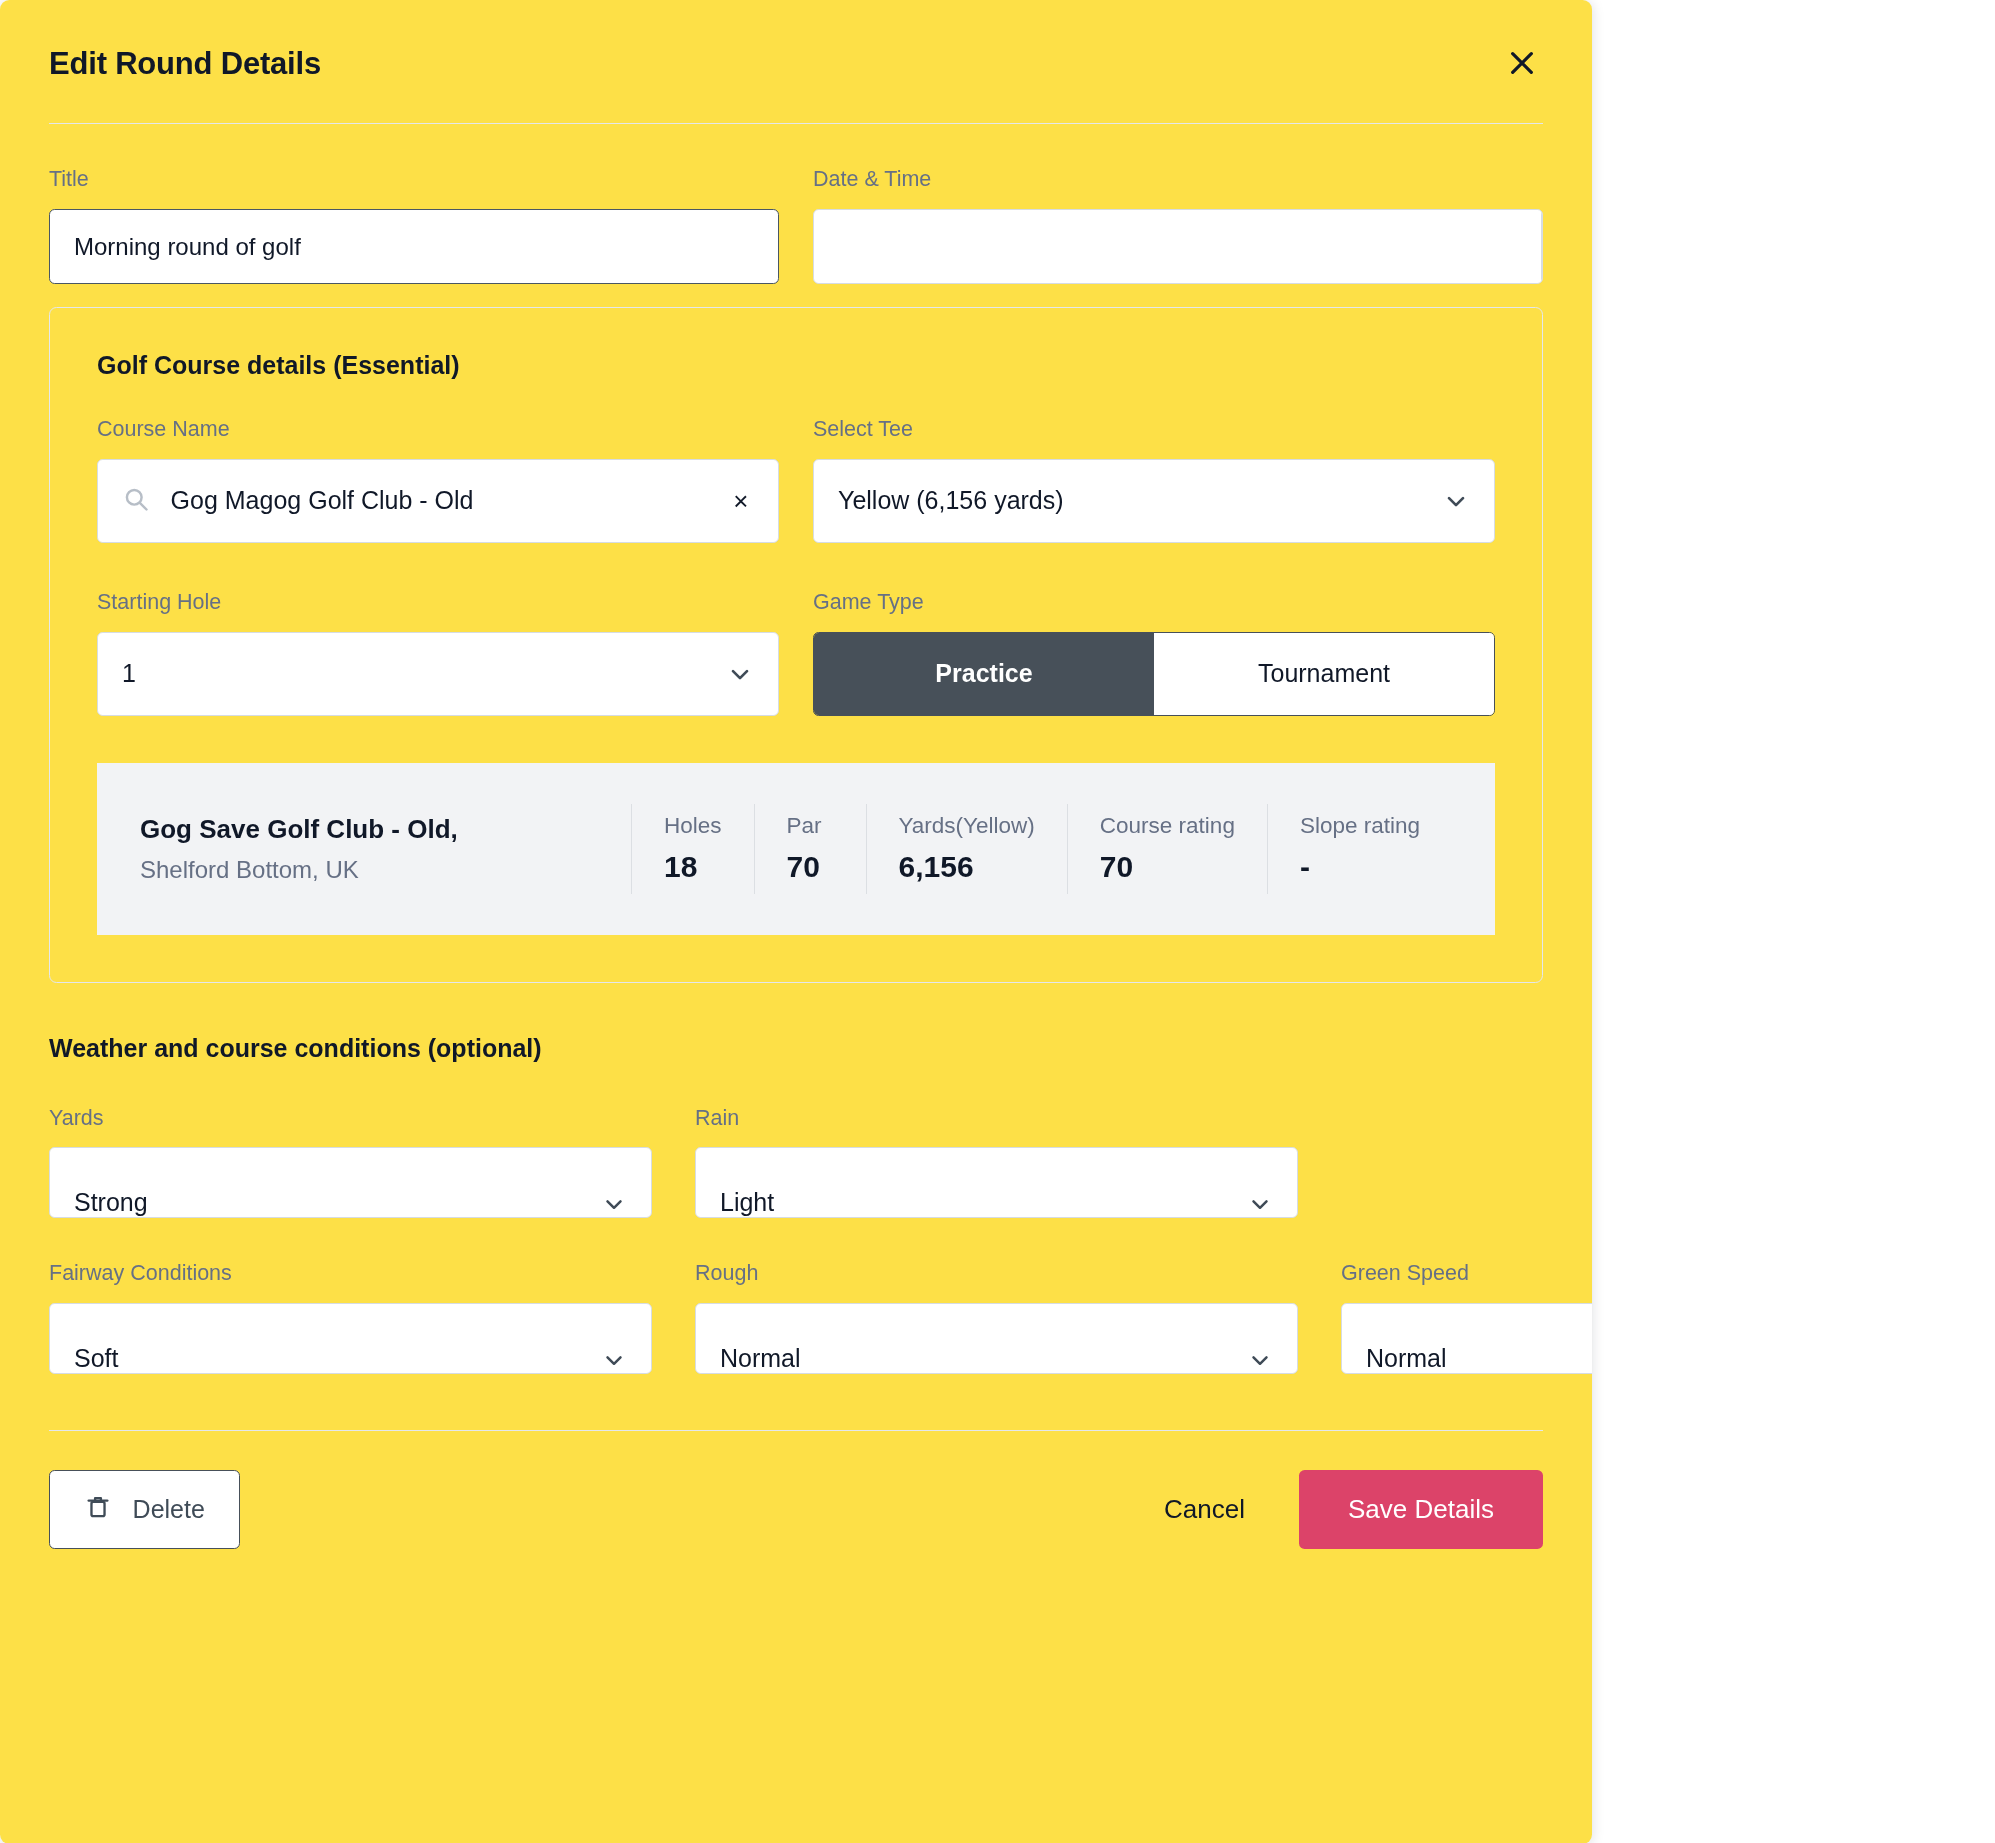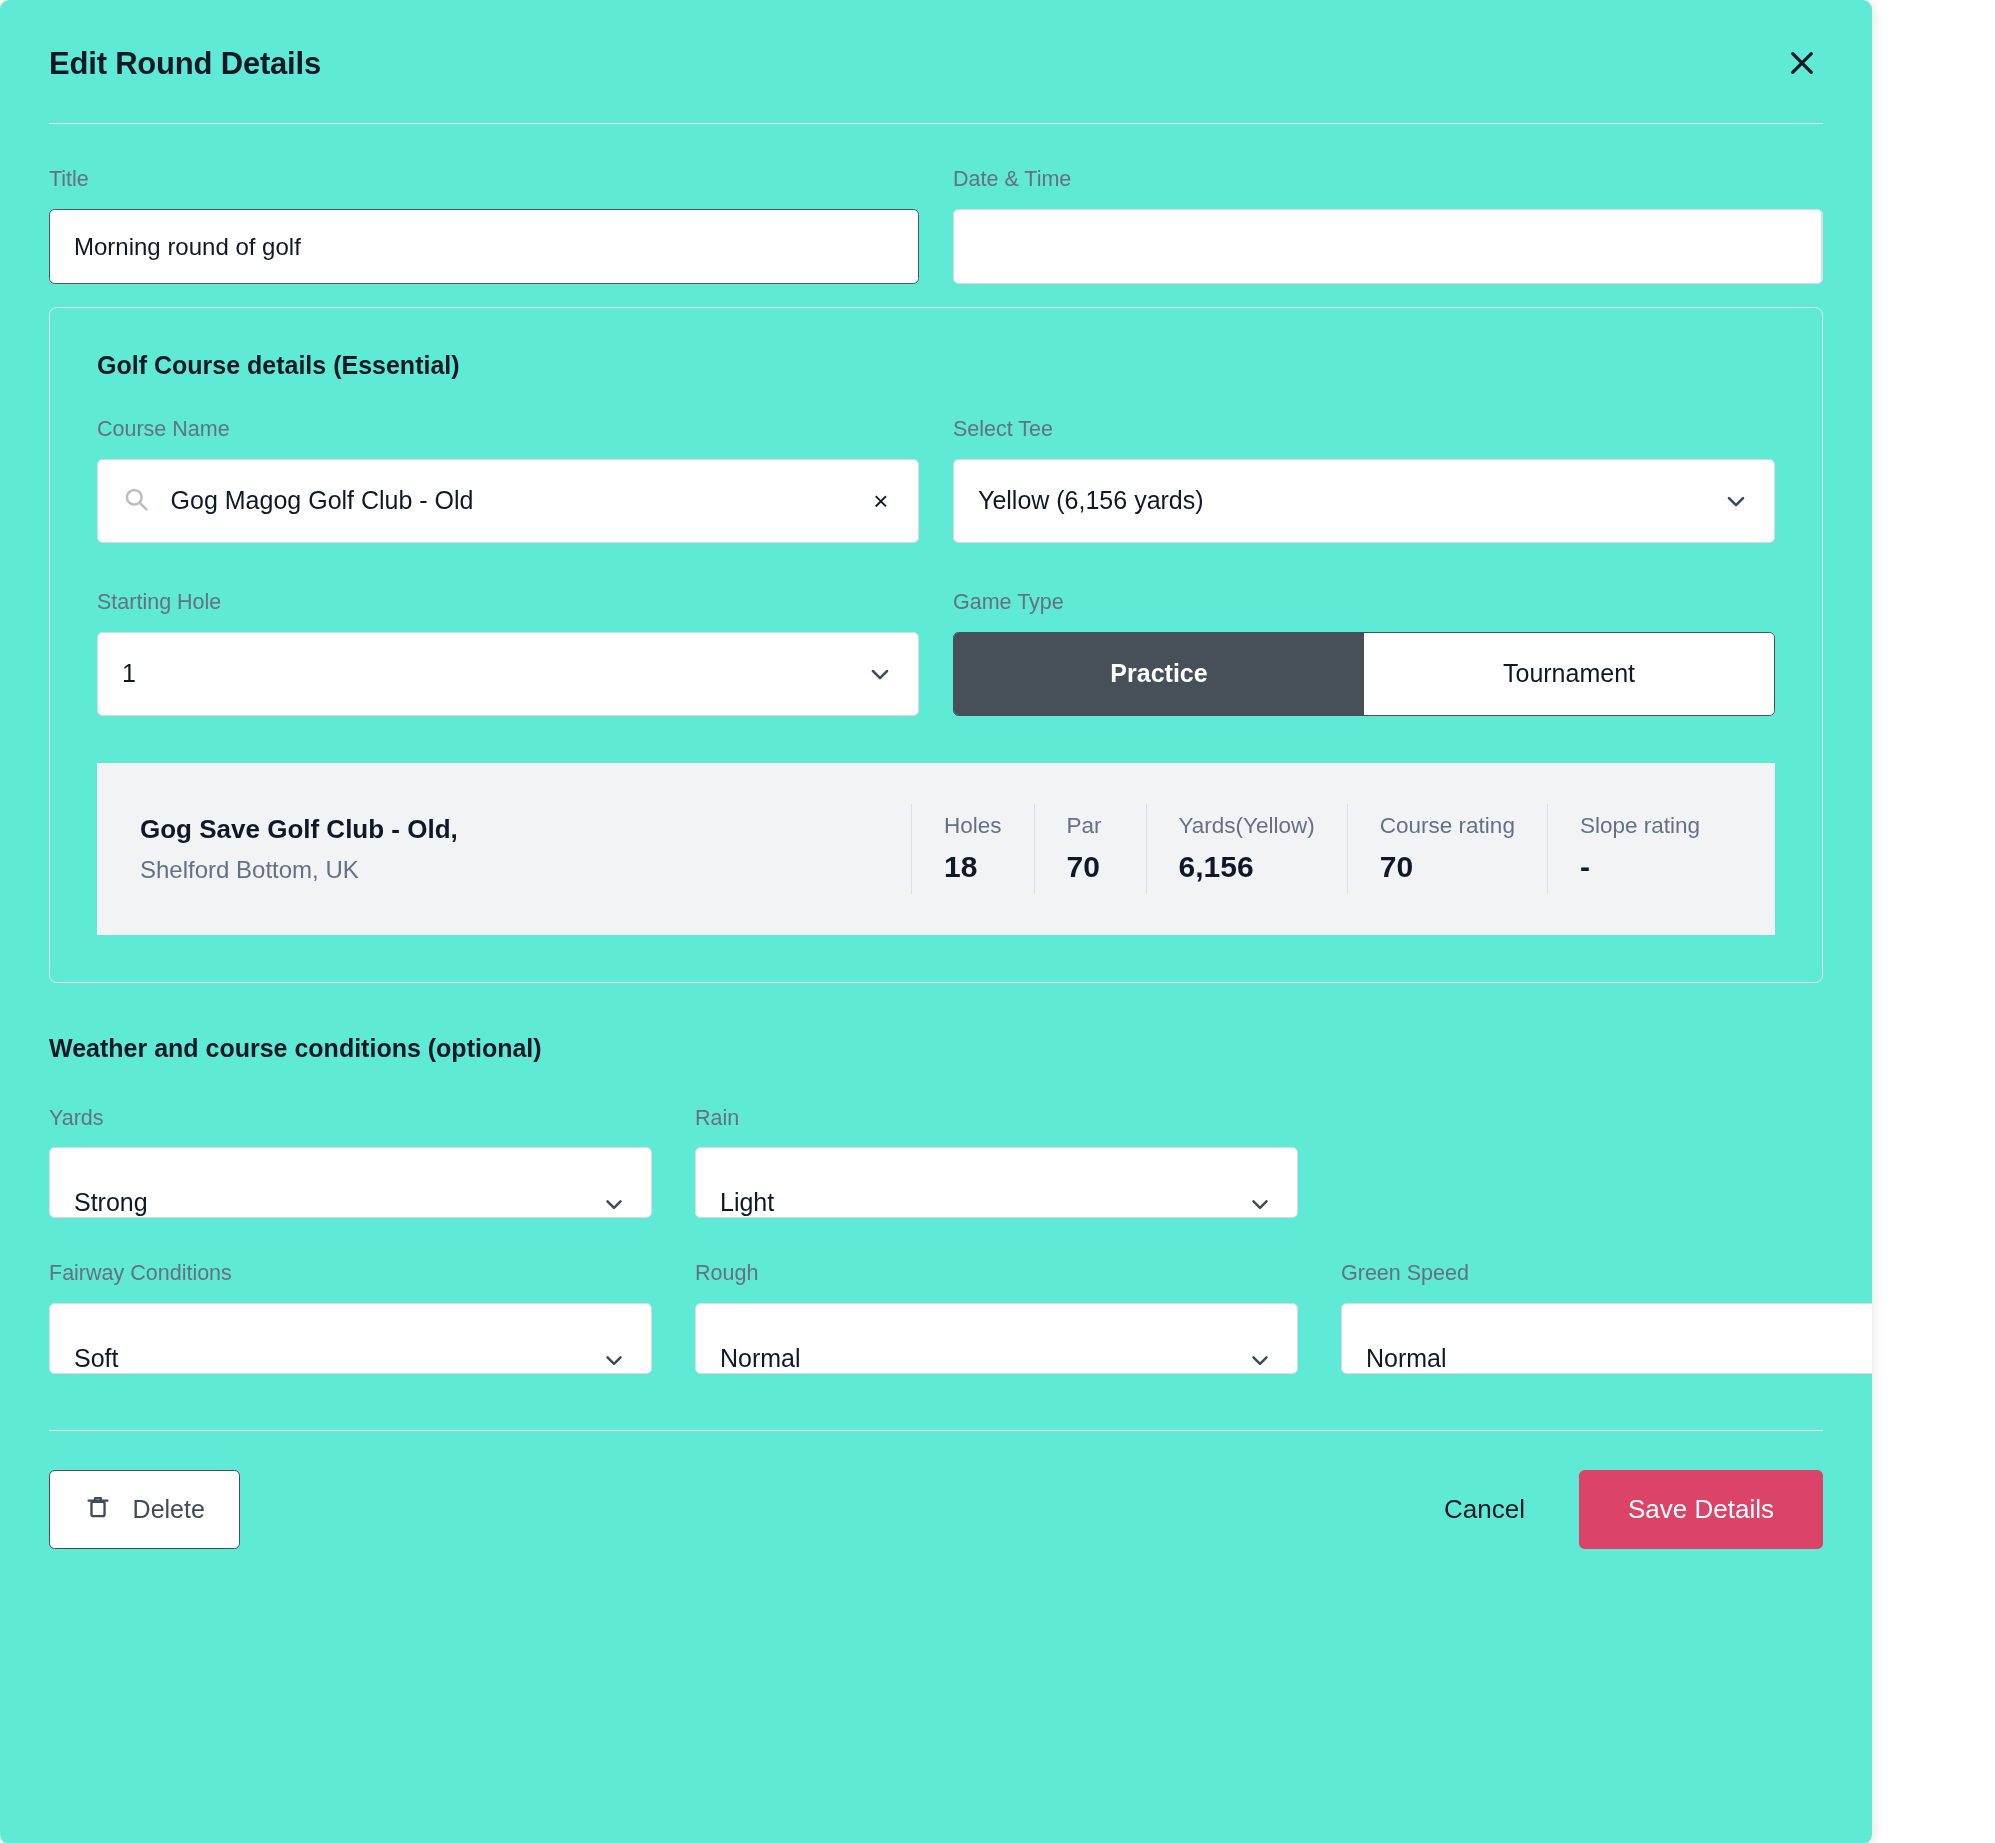--- a/index.html
+++ b/index.html
@@ -7,23 +7,23 @@
   html, body {
     width: 1996px;
     height: 1844px;
     background: #ffffff;
     font-family: "Liberation Sans", sans-serif;
     -webkit-font-smoothing: antialiased;
   }
 
   .modal {
     position: relative;
-    width: 1872px;
+    width: 1592px;
     height: 1844px;
-    background: #5eead4;
+    background: #fde047;
     border-radius: 9.4px;
     box-shadow: 0 1.9px 13px rgba(16,24,40,0.14);
     overflow: hidden;
     padding: 0 49px;
   }
 
   
   .modal-header {
     display: flex;
     align-items: flex-start;

